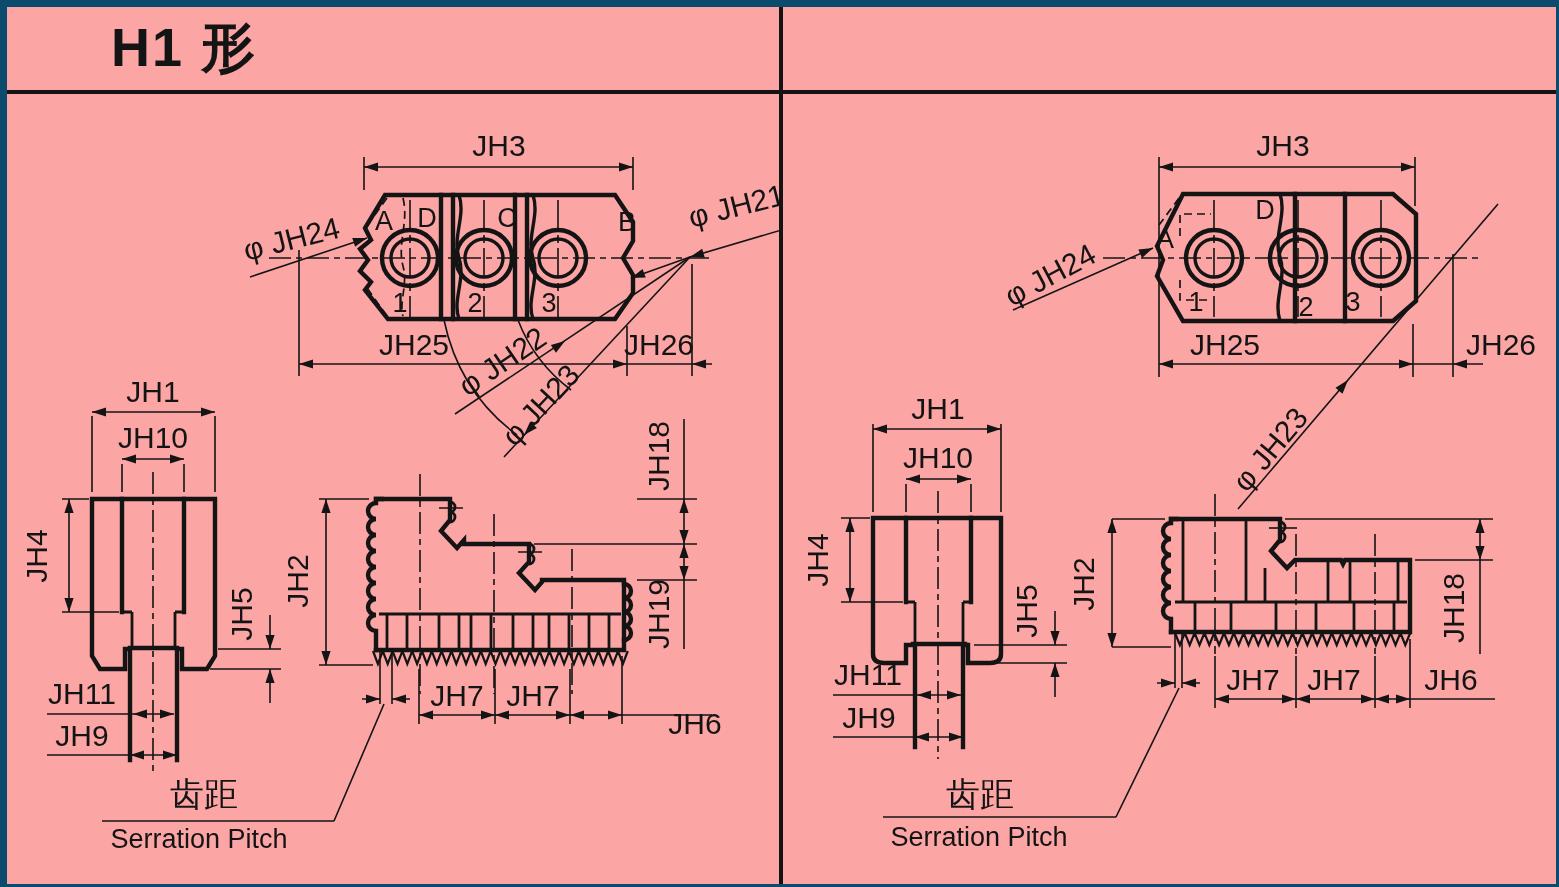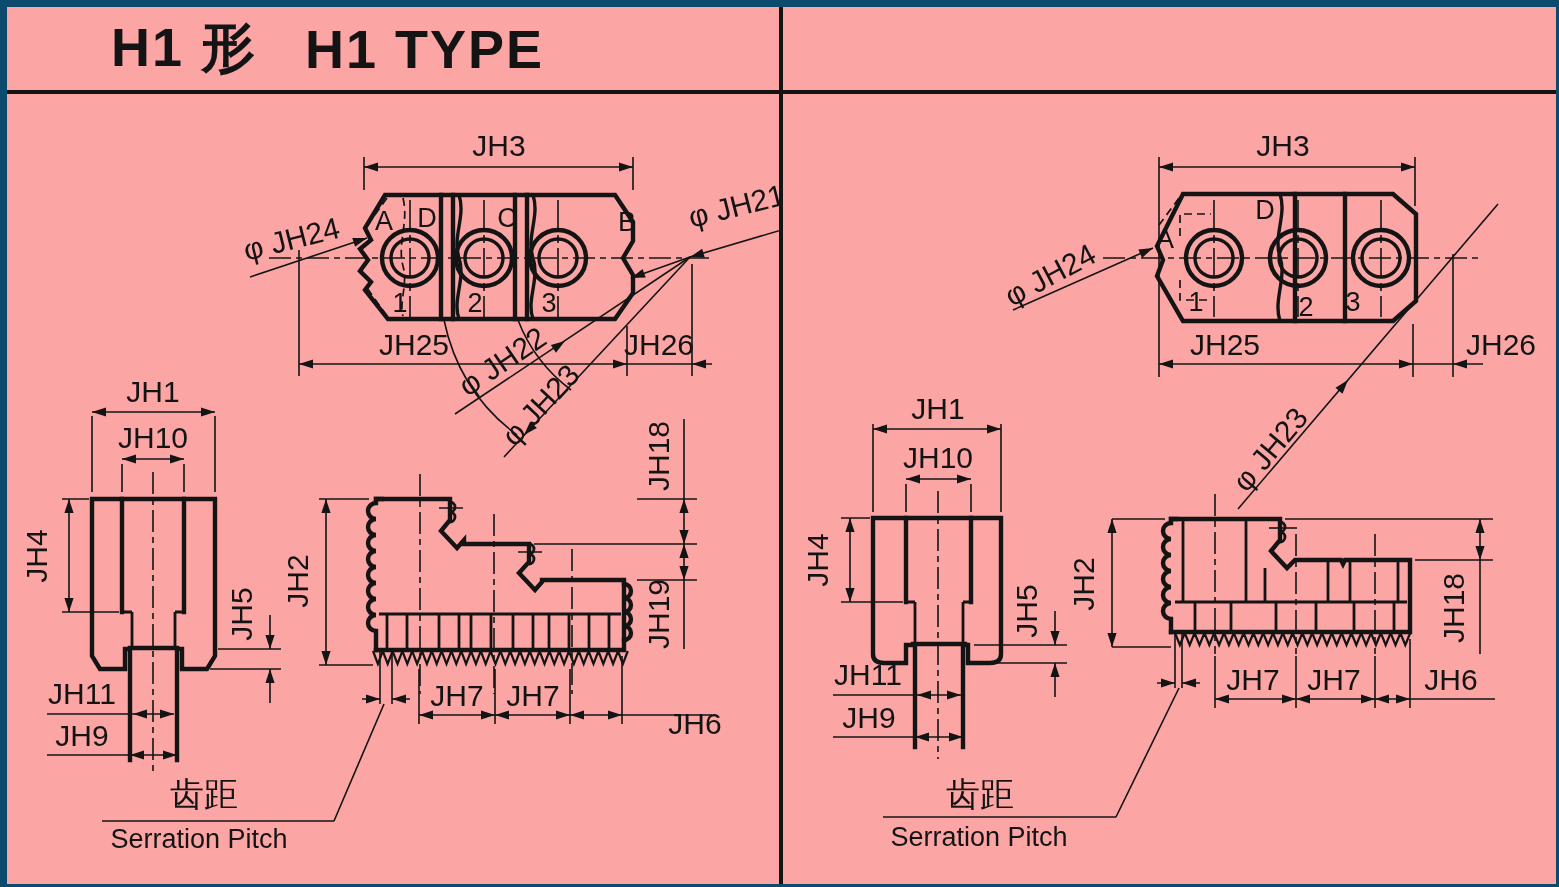--- a/index.html
+++ b/index.html
@@ -29,21 +29,20 @@
   .sp{font-size:27px;text-anchor:middle;}
 </style>
 </head>
 <body>
 
 <div id="frame">
 
   <div id="header">
     <div class="hcell">
       <span class="htxt">H1 形</span>
-      <span class="htxt">H1 TYPE</span>
     </div>
   </div>
 
   <div class="panel" id="p1">
   <svg width="772" height="790" viewBox="0 0 772 790">
     <defs>
       <path id="ah" d="M0,0 L-14,-4.6 L-14,4.6 Z" fill="#141414"></path>
     </defs>
 
     <g>

